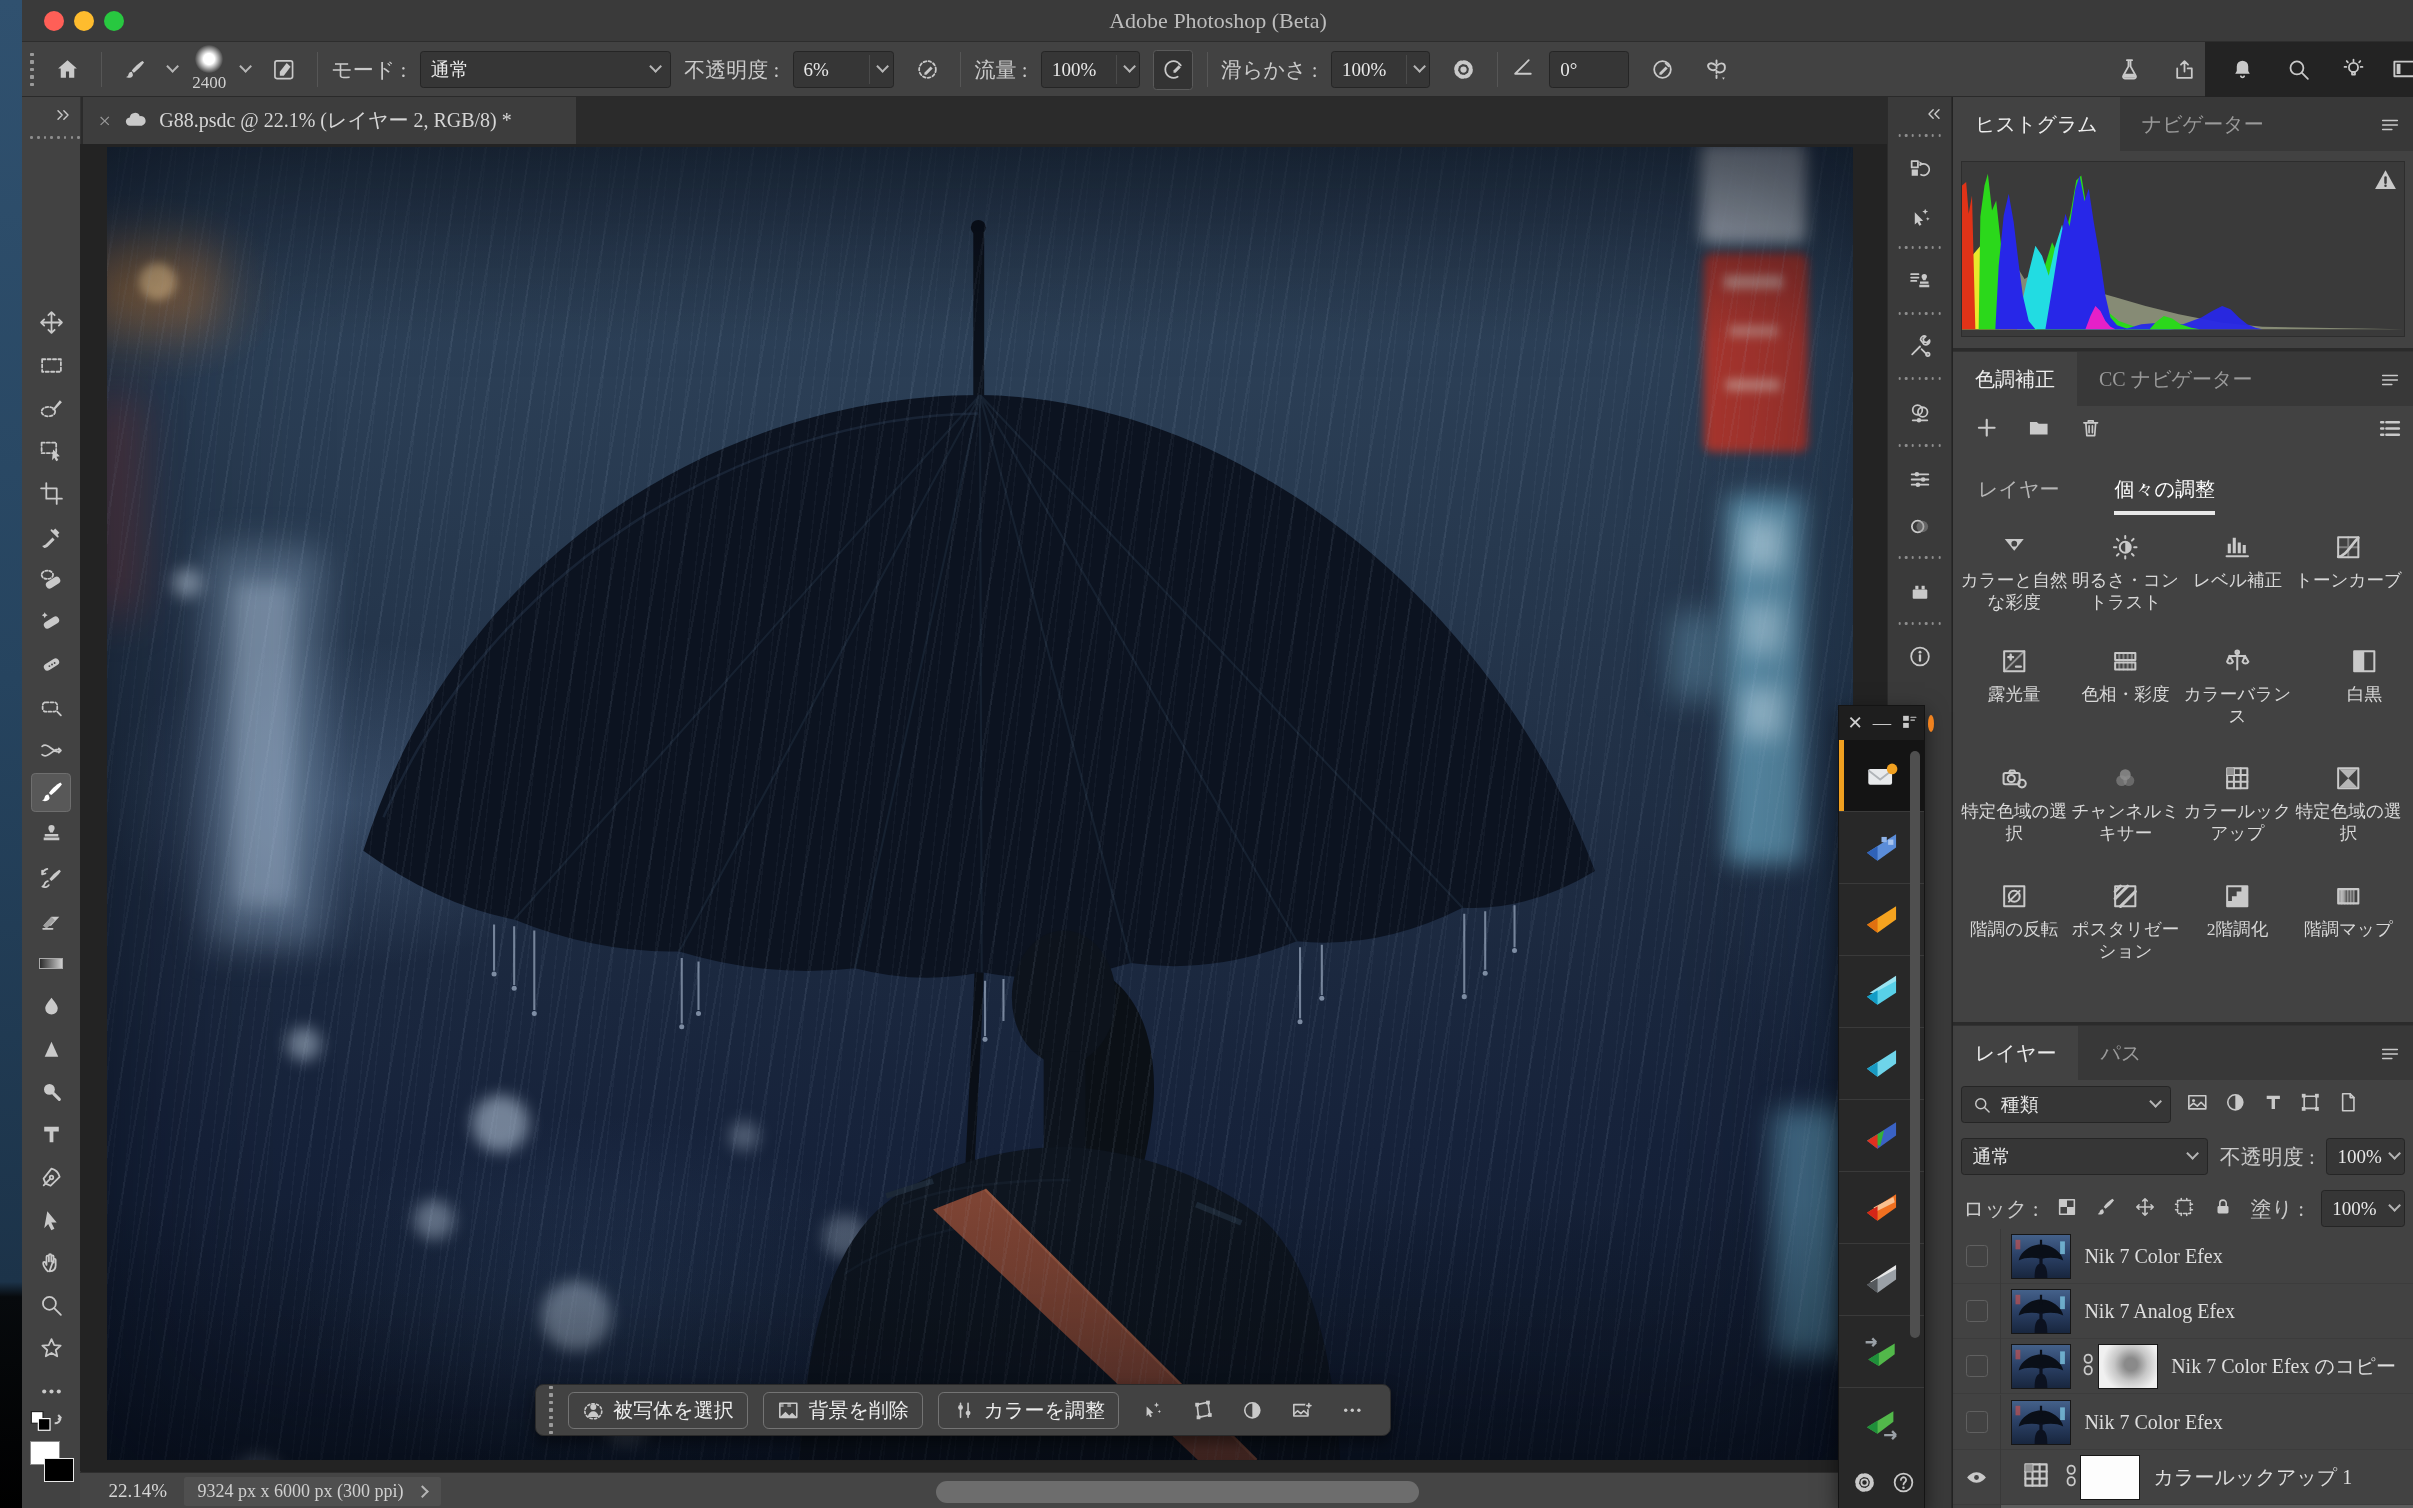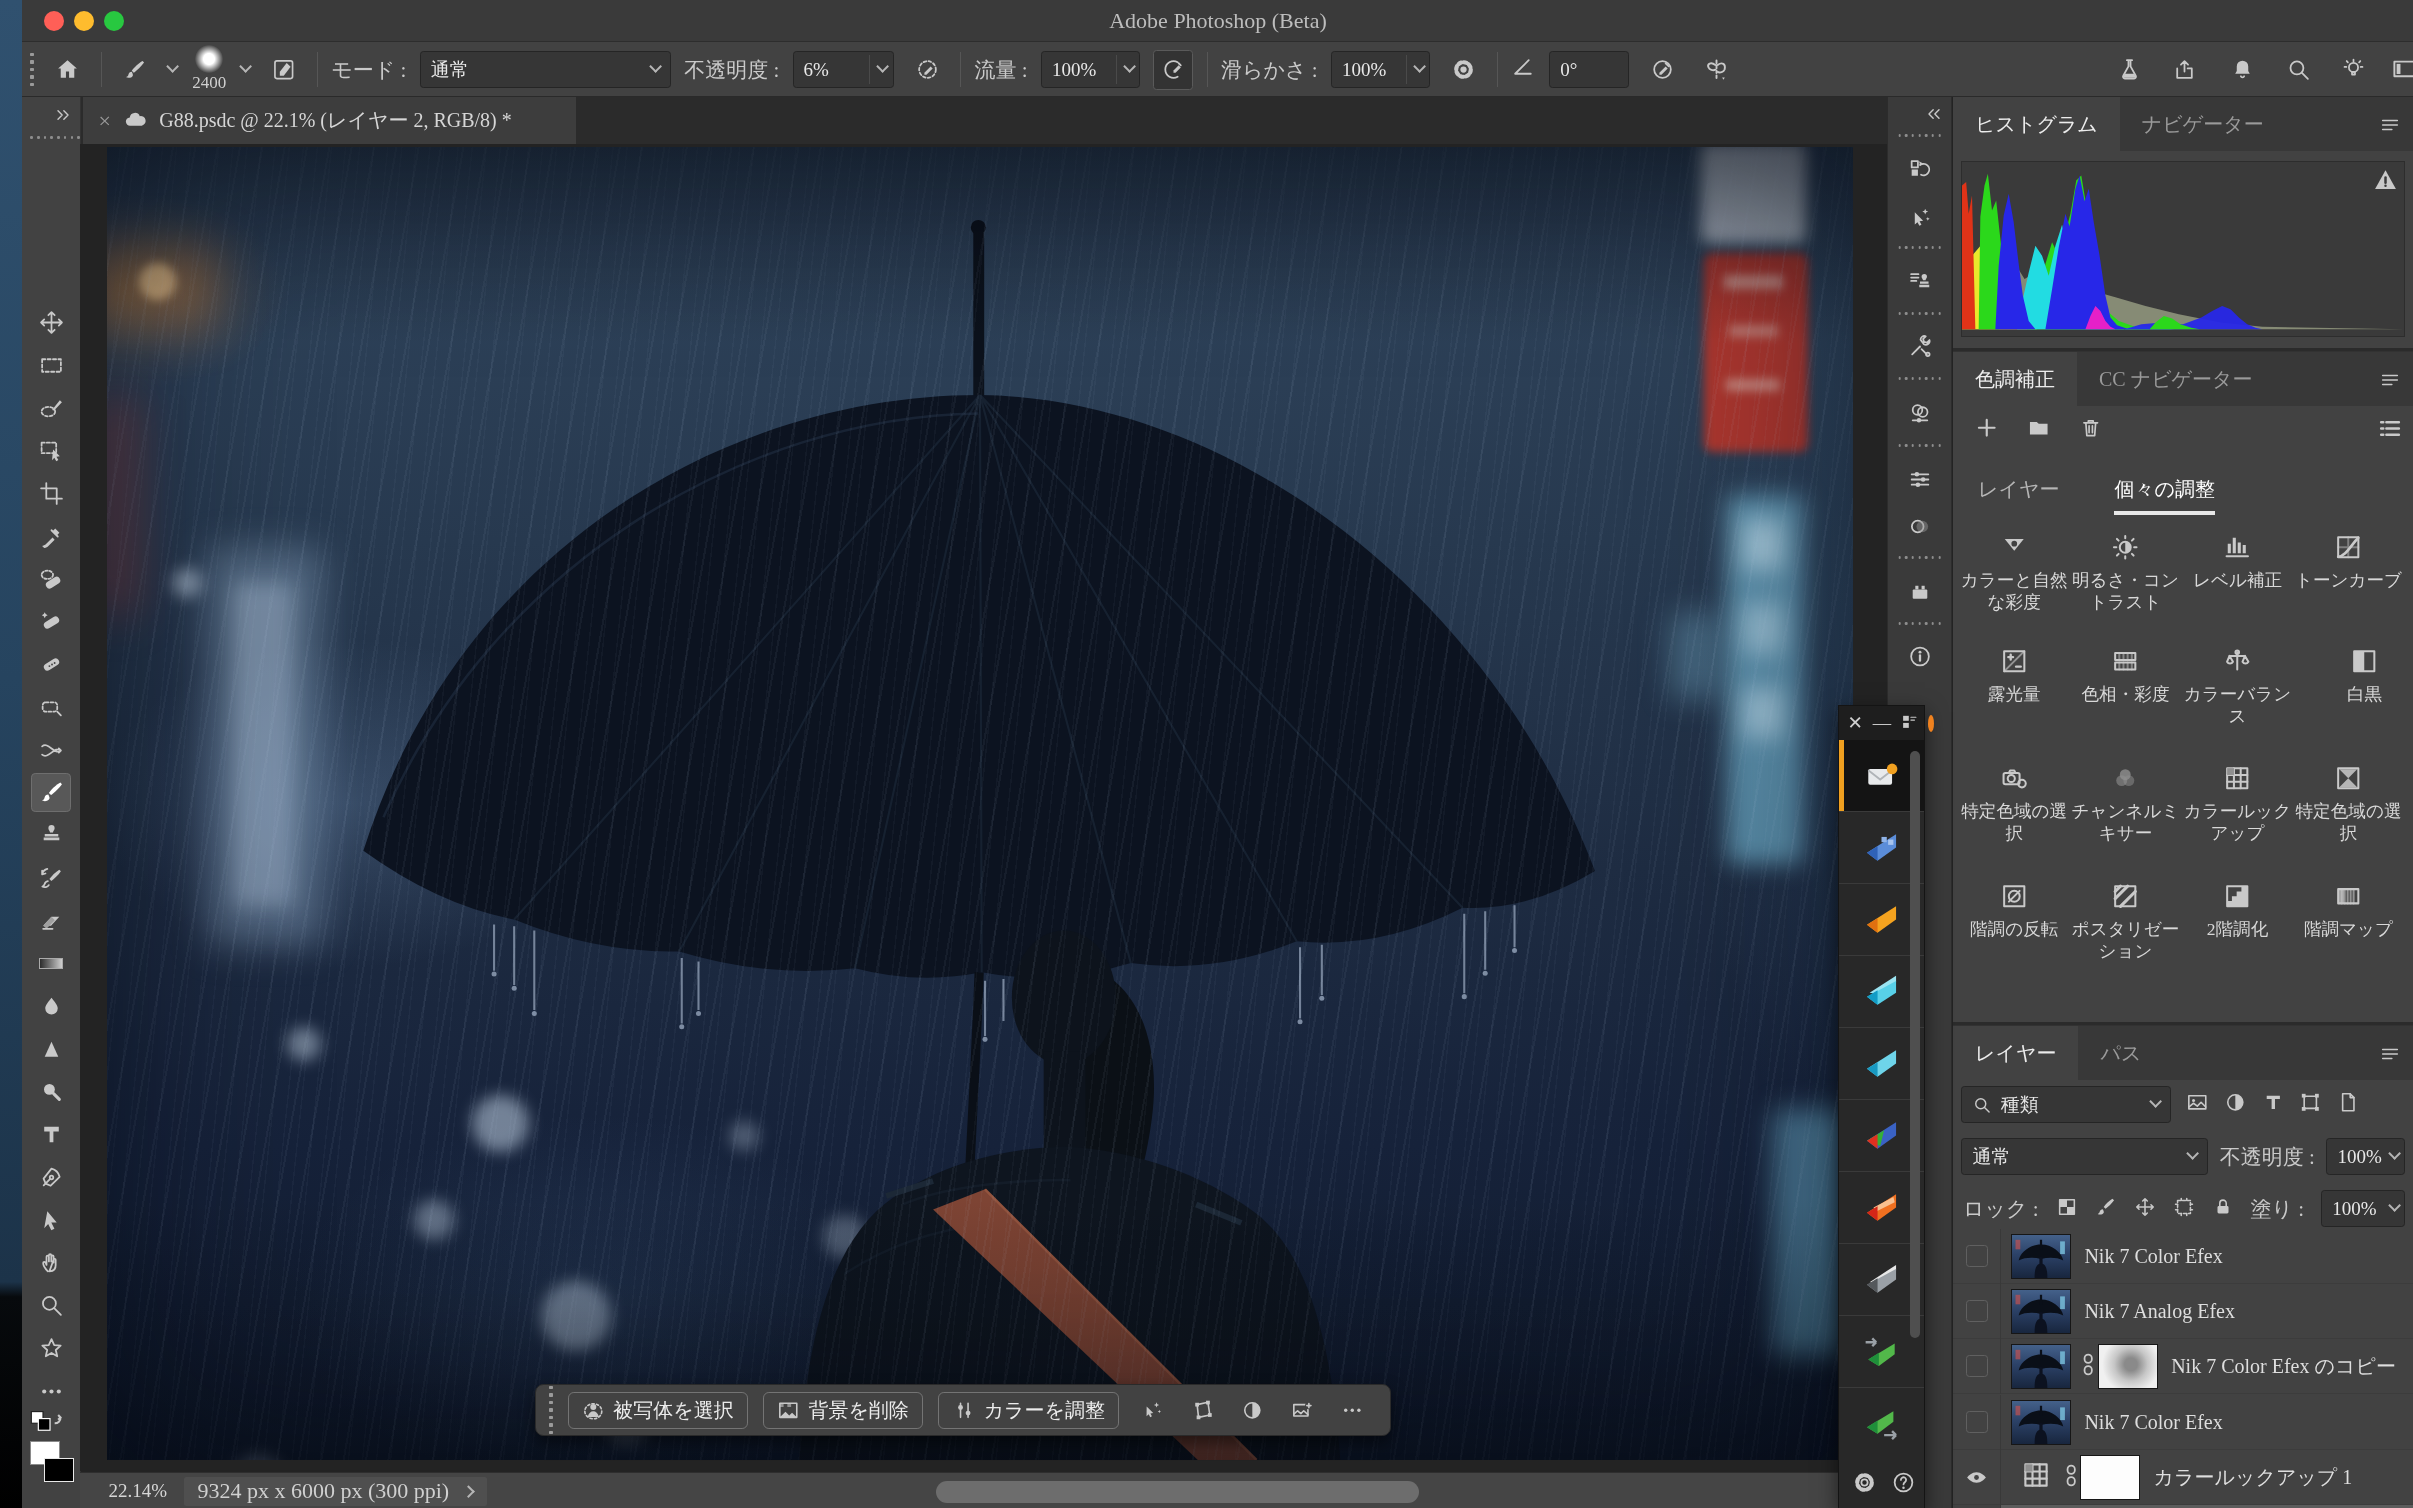--- a/index.html
+++ b/index.html
@@ -19,21 +19,21 @@
 svg.i .fd{fill:#8f8f8f;stroke:none}
 .grips{display:flex;gap:4.2px}
 .grips i{width:2.5px;height:2.5px;background:#8d8d8d;border-radius:50%}
 .vgrips{display:flex;flex-direction:column;gap:4.2px}
 .vgrips i{width:3.4px;height:3.4px;background:#9a9a9a;border-radius:0.8px}
 
 #titlebar{left:22px;top:0;width:2392px;height:42px;background:#3a3a3a;border-bottom:0.8px solid #2d2d2d}
 .tl{position:absolute;top:11px;width:20px;height:20px;border-radius:50%}
 #apptitle{position:absolute;left:0;right:0;top:8.4px;text-align:center;font-size:22px;color:#bdbdbd}
 
-#optionsbar{left:22px;top:42px;width:2392px;height:55px;background:#424242;border-bottom:0.8px solid #2a2a2a}
+#optionsbar{left:22px;top:42px;width:2183px;height:55px;background:#424242;border-bottom:0.8px solid #2a2a2a}
 #optionsbar .fx{height:55px;gap:13.4px;padding-left:8.4px}
 .obtn{width:40px;height:40px;display:flex;align-items:center;justify-content:center;border-radius:3.4px;flex:none}
 .obtn.pressed{background:#333;border:0.8px solid #5a5a5a}
 .brushprev{width:37px;height:50px;display:flex;flex-direction:column;align-items:center;flex:none}
 .brushdot{width:28.5px;height:28.5px;border-radius:50%;background:radial-gradient(circle,#fff 0 28%,rgba(255,255,255,0) 72%)}
 .brushprev span{font-size:17px;color:#cfcfcf;margin-top:0}
 
 #tabbar{left:80px;top:97px;width:1807px;height:47px;background:#2b2b2b}
 #doctab{position:absolute;left:3.4px;top:0;height:47px;width:493px;background:#3d3d3d;display:flex;align-items:center;gap:11.7px;padding:0 15px;font-size:20px;color:#d6d6d6}
 
@@ -51,21 +51,21 @@
  linear-gradient(180deg,#31465e 0%,#27394f 30%,#1e2c42 55%,#16223a 76%,#101a2c 100%)}
 .sign{position:absolute;border-radius:8.4px}
 .bk{position:absolute;border-radius:50%;background:#cfe0f2;filter:blur(7.5px)}
 #rain{position:absolute;inset:0;background:
  repeating-linear-gradient(100deg,transparent 0 20px,rgba(195,215,240,.055) 20px 22px),
  repeating-linear-gradient(96deg,transparent 0 12.6px,rgba(185,205,235,.04) 12.6px 14px)}
 #vig{position:absolute;inset:0;box-shadow:inset 0 0 193px rgba(2,6,14,.55);background:
  linear-gradient(180deg,rgba(4,8,16,.42),rgba(4,8,16,0) 15%,rgba(4,8,16,0) 80%,rgba(4,8,16,.35))}
 
 #statusbar{left:80px;top:1472px;width:1807px;height:37px;background:#454545;border-top:0.8px solid #2e2e2e}
-#docinfo{position:absolute;left:104px;top:4.2px;height:28.5px;background:#4f4f4f;border-radius:2.5px;display:flex;align-items:center;gap:15px;padding:0 13.4px;font-size:22px;color:#d0d0d0}
+#docinfo{position:absolute;left:104px;top:4.2px;height:28.5px;background:#4f4f4f;border-radius:2.5px;display:flex;align-items:center;gap:15px;padding:0 13.4px;font-size:18px;color:#d0d0d0}
 #hscroll{position:absolute;left:856px;top:7.5px;width:483px;height:22px;background:#6d6d6d;border-radius:11px}
 
 #dockcol{left:1887px;top:97px;width:65px;height:1411px;background:#3a3a3a;border-left:0.8px solid #2c2c2c;border-right:0.8px solid #2c2c2c}
 .colico{position:absolute;left:50%;transform:translateX(-50%);width:37px;height:37px;display:flex;align-items:center;justify-content:center}
 .colico svg{width:25px;height:25px}
 .colgrip{position:absolute;left:50%;transform:translateX(-50%)}
 
 #dock{left:1953px;top:97px;width:461px;height:1411px;background:#323232}
 .panel{position:absolute;left:0;width:461px;background:#424242}
 .tabrow{position:absolute;left:0;top:0;width:100%;height:54px;background:#383838;display:flex}

